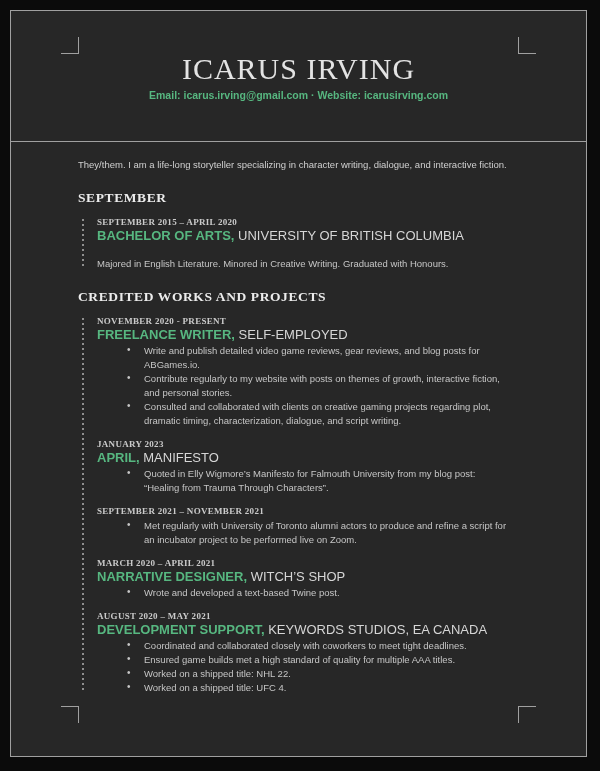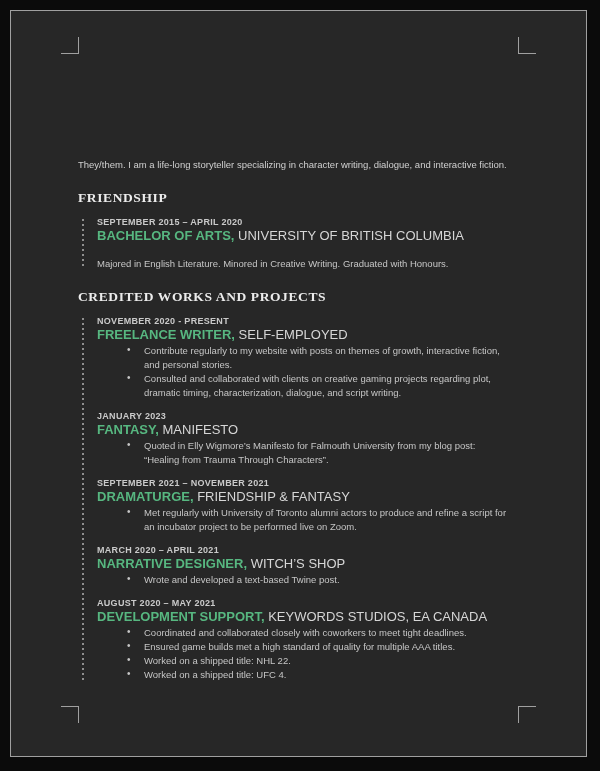--- a/index.html
+++ b/index.html
@@ -97,20 +97,21 @@
     background-image: repeating-linear-gradient(to bottom, #8f8f8f 0px, #8f8f8f 2px, transparent 2px, transparent 5px);
   }
   .entry { margin: 0 0 10px 0; }
   .entry:last-child { margin-bottom: 0; }
   .dates {
     font-size: 9px;
     font-weight: bold;
     letter-spacing: 0.3px;
     line-height: 12px;
     color: #cacaca;
+    font-family: Liberation Serif, serif;
   }
   .role {
     margin-top: 1px;
     font-size: 13px;
     line-height: 14px;
   }
   .role-title { color: var(--accent-green); font-weight: bold; }
   .role-org { color: #d6d6d6; }
   .desc {
     margin-top: 14px;
@@ -142,26 +143,36 @@
 </head>
 <body style="--accent-green: #57b780; --page-bg: #272727; --outer-bg: #0b0b0b; --frame-gray: #a0a0a0;">
 
 <div class="page">
 
   <div class="corner tl"></div>
   <div class="corner tr"></div>
   <div class="corner bl"></div>
   <div class="corner br"></div>
 
+  <div class="header">
+    <div class="name">ICARUS IRVING</div>
+    <div class="contact">
+      <span>Email:</span>
+      <span>icarus.irving@gmail.com</span>
+      <span>·</span>
+      <span>Website:</span>
+      <span>icarusirving.com</span>
+    </div>
+  </div>
 
   <div class="content">
 
     <p class="summary">They/them. I am a life-long storyteller specializing in character writing, dialogue, and interactive fiction.</p>
 
-    <h2 class="section-heading">FRIENDSHIP</h2>
+    <h2 class="section-heading">SEPTEMBER</h2>
     <div class="section-body">
       <div class="entry">
         <div class="dates">SEPTEMBER 2015 – APRIL 2020</div>
         <div class="role">
           <span class="role-title">BACHELOR OF ARTS,</span>
           <span class="role-org">UNIVERSITY OF BRITISH COLUMBIA</span>
         </div>
         <div class="desc">Majored in English Literature. Minored in Creative Writing. Graduated with Honours.</div>
       </div>
     </div>
@@ -169,42 +180,39 @@
     <h2 class="section-heading">CREDITED WORKS AND PROJECTS</h2>
     <div class="section-body">
 
       <div class="entry">
         <div class="dates">NOVEMBER 2020 - PRESENT</div>
         <div class="role">
           <span class="role-title">FREELANCE WRITER,</span>
           <span class="role-org">SELF-EMPLOYED</span>
         </div>
         <ul class="bullets">
+          <li>Write and publish detailed video game reviews, gear reviews, and blog posts for ABGames.io.</li>
           <li>Contribute regularly to my website with posts on themes of growth, interactive fiction, and personal stories.</li>
           <li>Consulted and collaborated with clients on creative gaming projects regarding plot, dramatic timing, characterization, dialogue, and script writing.</li>
         </ul>
       </div>
 
       <div class="entry">
         <div class="dates">JANUARY 2023</div>
         <div class="role">
-          <span class="role-title">FANTASY,</span>
+          <span class="role-title">APRIL,</span>
           <span class="role-org">MANIFESTO</span>
         </div>
         <ul class="bullets">
           <li>Quoted in Elly Wigmore’s Manifesto for Falmouth University from my blog post: “Healing from Trauma Through Characters”.</li>
         </ul>
       </div>
 
       <div class="entry">
         <div class="dates">SEPTEMBER 2021 – NOVEMBER 2021</div>
-        <div class="role">
-          <span class="role-title">DRAMATURGE,</span>
-          <span class="role-org">FRIENDSHIP &amp; FANTASY</span>
-        </div>
         <ul class="bullets">
           <li>Met regularly with University of Toronto alumni actors to produce and refine a script for an incubator project to be performed live on Zoom.</li>
         </ul>
       </div>
 
       <div class="entry">
         <div class="dates">MARCH 2020 – APRIL 2021</div>
         <div class="role">
           <span class="role-title">NARRATIVE DESIGNER,</span>
           <span class="role-org">WITCH’S SHOP</span>

